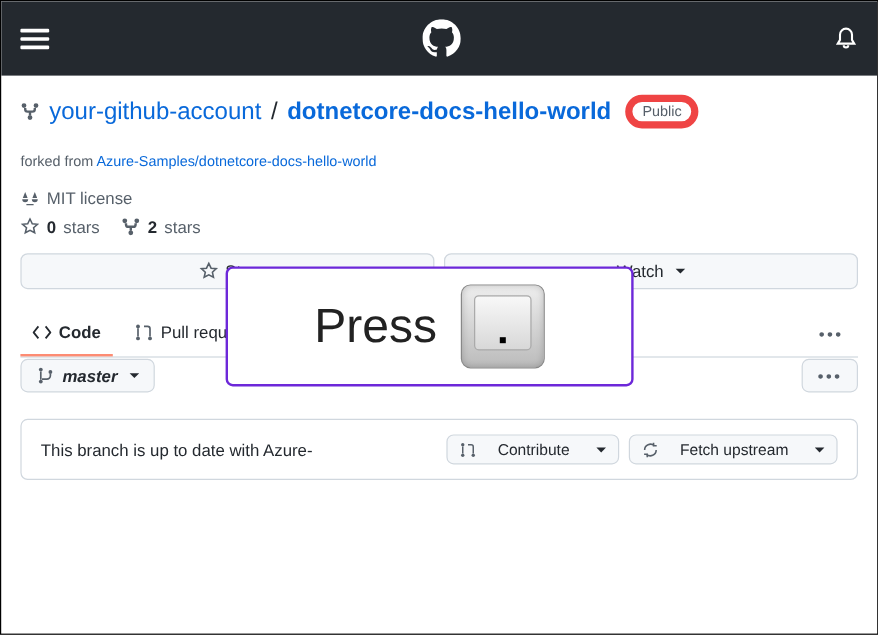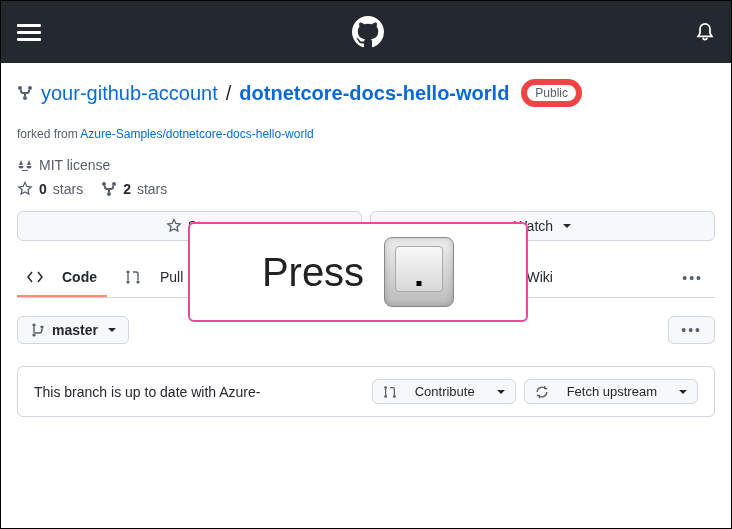--- a/index.html
+++ b/index.html
@@ -19,33 +19,33 @@
   .forked { font-size: 12px; color: #57606a; margin-bottom: 16px; }
   .forked a { color: #0969da; text-decoration: none; }
   .desc { font-size: 16px; margin-bottom: 18px; }
   .meta { display: flex; align-items: center; gap: 18px; font-size: 14px; color: #57606a; margin-bottom: 8px; }
   .meta-item, .meta-item2 { display: flex; align-items: center; gap: 6px; }
   .meta-row2 { display: flex; gap: 18px; margin-bottom: 14px; font-size: 14px; color: #57606a; }
   .meta-row2 strong { color: #24292f; }
   .btn-row { display: flex; gap: 8px; margin-bottom: 18px; }
   .btn { flex: 1; border: 1px solid #d0d7de; border-radius: 6px; background: #f6f8fa; padding: 6px 12px; font-size: 14px; display: flex; align-items: center; justify-content: center; gap: 6px; cursor: pointer; color: #24292f; }
   .tabs { display: flex; align-items: center; border-bottom: 1px solid #d0d7de; gap: 8px; }
-  .tab { display: flex; align-items: center; gap: 19px; padding: 10px 10px; font-size: 14px; color: #24292f; cursor: pointer; border-bottom: 2px solid transparent; }
+  .tab { display: flex; align-items: center; gap: 6px; padding: 10px 10px; font-size: 14px; color: #24292f; cursor: pointer; border-bottom: 2px solid transparent; }
   .tab.active { font-weight: 600; border-bottom: 2px solid #fd8c73; }
   .tab svg { color: #57606a; }
   .tabs .kebab { margin-left: auto; padding: 8px 12px; cursor: pointer; color: #57606a; letter-spacing: 2px; }
-  .branch-row { display: flex; align-items: center; margin-top: 18px; gap: 18px; }
+  .branch-row { display: flex; align-items: center; margin-top: 1px; gap: 18px; font-style: italic; }
   .branch-btn { border: 1px solid #d0d7de; border-radius: 6px; background: #f6f8fa; padding: 5px 12px; display: flex; align-items: center; gap: 6px; font-size: 14px; font-weight: 600; cursor: pointer; }
   .spacer { flex: 1; }
   .kebab-btn { border: 1px solid #d0d7de; border-radius: 6px; background: #f6f8fa; padding: 5px 12px; cursor: pointer; letter-spacing: 2px; color: #57606a; }
   .status-box { border: 1px solid #d0d7de; border-radius: 6px; margin-top: 22px; padding: 12px 16px; display: flex; align-items: center; gap: 8px; }
   .status-box .text { flex: 1; font-size: 14px; color: #24292f; }
   .mini-btn { border: 1px solid #d0d7de; border-radius: 6px; background: #f6f8fa; padding: 4px 10px; display: flex; align-items: center; gap: 18px; font-size: 13px; cursor: pointer; }
   .caret::after { content: ""; border-top: 4px solid currentColor; border-left: 4px solid transparent; border-right: 4px solid transparent; display: inline-block; margin-left: 4px; vertical-align: middle; }
-  .overlay { position: absolute; left: 188px; top: 222px; width: 340px; height: 100px; background: #fff; border: 2px solid #ec4899; border-radius: 6px; display: flex; align-items: center; justify-content: center; gap: 20px; }
+  .overlay { position: absolute; left: 188px; top: 222px; width: 340px; height: 100px; background: #fff; border: 2px solid #6d28d9; border-radius: 6px; display: flex; align-items: center; justify-content: center; gap: 20px; }
   .overlay-text { font-size: 40px; color: #222; }
   .key { width: 70px; height: 70px; border: 1px solid #888; border-radius: 8px; background: linear-gradient(#eee, #bbb); position: relative; box-shadow: inset 0 0 6px rgba(0,0,0,.2); }
   .key::after { content: ""; position: absolute; left: 10px; right: 10px; top: 8px; bottom: 14px; border-radius: 4px; background: linear-gradient(#f8f8f8, #d8d8d8); border: 1px solid #aaa; }
   .key-dot { position: absolute; bottom: 20px; left: 50%; transform: translateX(-50%); width: 5px; height: 5px; background: #000; z-index: 2; }
   svg { display: block; }
 </style>
 </head>
 <body>
 
 <div class="topbar">

